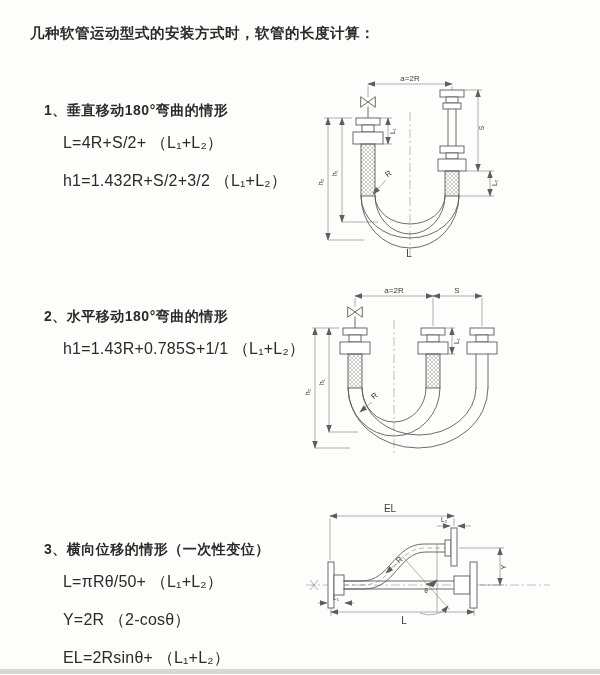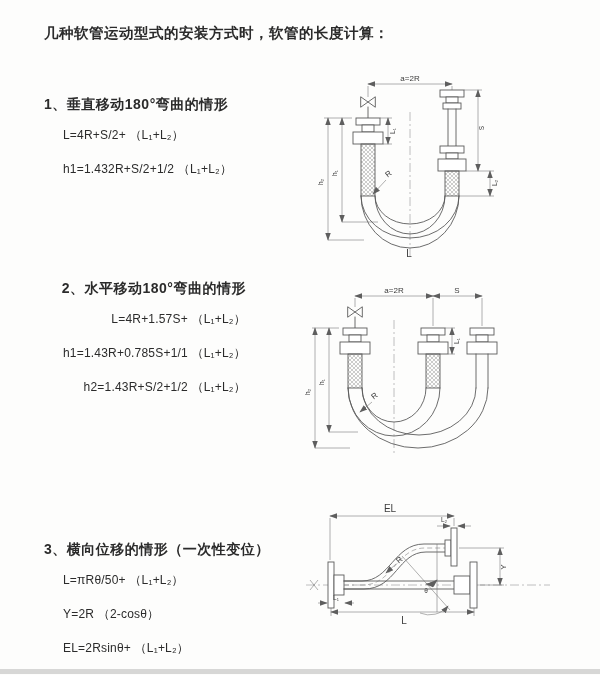--- a/index.html
+++ b/index.html
@@ -3,26 +3,26 @@
 <meta charset="utf-8">
 <style>
   html,body{margin:0;padding:0;}
   body{
     width:600px;height:675px;position:relative;overflow:hidden;
     background:#fdfdfc;color:#2b2b2b;
     font-family:"Liberation Sans","DejaVu Sans",sans-serif;
   }
   .page{position:absolute;inset:0;}
   .title{
-    position:absolute;left:44px;top:24px;
+    position:absolute;left:30px;top:24px;
     font-size:14.5px;font-weight:700;letter-spacing:.5px;white-space:nowrap;
   }
   .sec{position:absolute;left:44px;}
   .sec-heading{font-size:14px;font-weight:700;letter-spacing:.5px;margin:0 0 13px 0;white-space:nowrap;}
-  .formula{font-size:12px;margin:0 0 17px 19px;white-space:nowrap;letter-spacing:.2px;}
+  .formula{font-size:16px;margin:0 0 17px 19px;white-space:nowrap;letter-spacing:.2px;}
   .diagram{position:absolute;}
   
   .ln{stroke:#5b5b5b;stroke-width:.9;fill:none;stroke-linecap:round;}
   .fit{fill:#ffffff;stroke:#5b5b5b;stroke-width:.9;}
   .braid{stroke:#5b5b5b;stroke-width:.9;}
   .dim{stroke:#6f6f6f;stroke-width:.55;fill:none;}
   .cl{stroke:#8b8b8b;stroke-width:.55;fill:none;stroke-dasharray:9 3 2 3;}
   .dash{stroke:#7a7a7a;stroke-width:.55;fill:none;stroke-dasharray:5 3;}
   text{fill:#3c3c3c;}
   .lab{font-size:8px;}
@@ -30,24 +30,24 @@
   .lab-lg{font-size:10px;}
   .scan-edge{position:absolute;left:0;right:0;bottom:1px;height:5px;background:#c9c9c9;opacity:.75;}
 </style>
 </head>
 <body>
 
 <div class="page">
 
   <div class="title">几种软管运动型式的安装方式时，软管的长度计算：</div>
 
-  <div class="sec" style="top:96px;">
+  <div class="sec" style="top:102px;">
     <div class="sec-heading">1、垂直移动180°弯曲的情形</div>
     <div class="formula">L=4R+S/2+ （L₁+L₂）</div>
-    <div class="formula">h1=1.432R+S/2+1/2 （L₁+L₂）</div>
+    <div class="formula">h1=1.432R+S/2+3/2 （L₁+L₂）</div>
   </div>
 
   <svg class="diagram" style="left:298px;top:70px;" width="248" height="190" viewBox="0 0 248 190">
     <defs>
       <pattern id="p1" width="4" height="4" patternUnits="userSpaceOnUse">
         <path d="M0,4 L4,0 M0,0 L4,4" stroke="#9a9a9a" stroke-width="0.5"></path>
       </pattern>
       <marker id="m1" viewBox="0 0 10 10" refX="9" refY="5" markerWidth="8" markerHeight="8" orient="auto-start-reverse" markerUnits="userSpaceOnUse">
         <path d="M0,1.5 L10,5 L0,8.5 Z" fill="#5e5e5e"></path>
       </marker>
@@ -113,25 +113,23 @@
     </g>
 
     <g>
       <path class="dim" d="M88,110 L75,124" marker-end="url(#m1)"></path>
       <text class="lab" x="92" y="106" text-anchor="middle" transform="rotate(-38 92 106)">R</text>
     </g>
 
     <text class="lab-lg" x="111" y="187" text-anchor="middle">L</text>
   </svg>
 
-  <div class="sec" style="top:280px;text-align:right;">
+  <div class="sec" style="top:308px;">
     <div class="sec-heading">2、水平移动180°弯曲的情形</div>
-    <div class="formula">L=4R+1.57S+ （L₁+L₂）</div>
     <div class="formula">h1=1.43R+0.785S+1/1 （L₁+L₂）</div>
-    <div class="formula">h2=1.43R+S/2+1/2 （L₁+L₂）</div>
   </div>
 
   <svg class="diagram" style="left:296px;top:282px;" width="256" height="178" viewBox="0 0 256 178">
     <defs>
       <pattern id="p2" width="4" height="4" patternUnits="userSpaceOnUse">
         <path d="M0,4 L4,0 M0,0 L4,4" stroke="#9a9a9a" stroke-width="0.5"></path>
       </pattern>
       <marker id="m2" viewBox="0 0 10 10" refX="9" refY="5" markerWidth="8" markerHeight="8" orient="auto-start-reverse" markerUnits="userSpaceOnUse">
         <path d="M0,1.5 L10,5 L0,8.5 Z" fill="#5e5e5e"></path>
       </marker>

